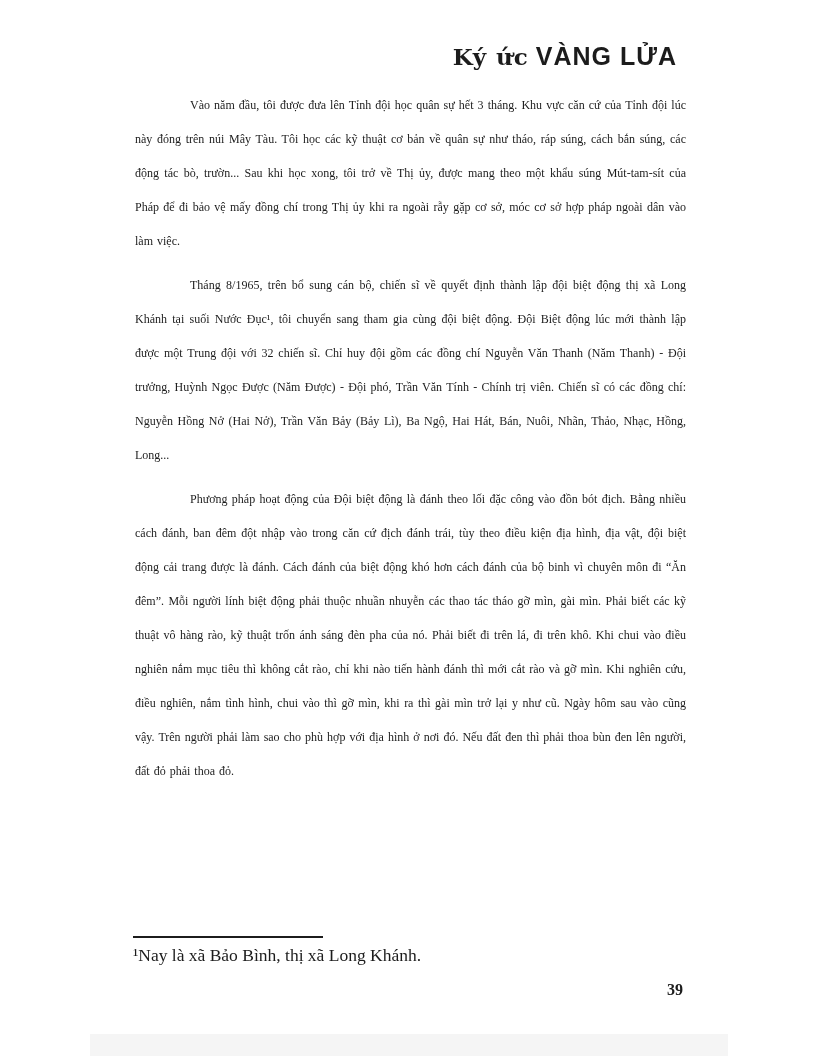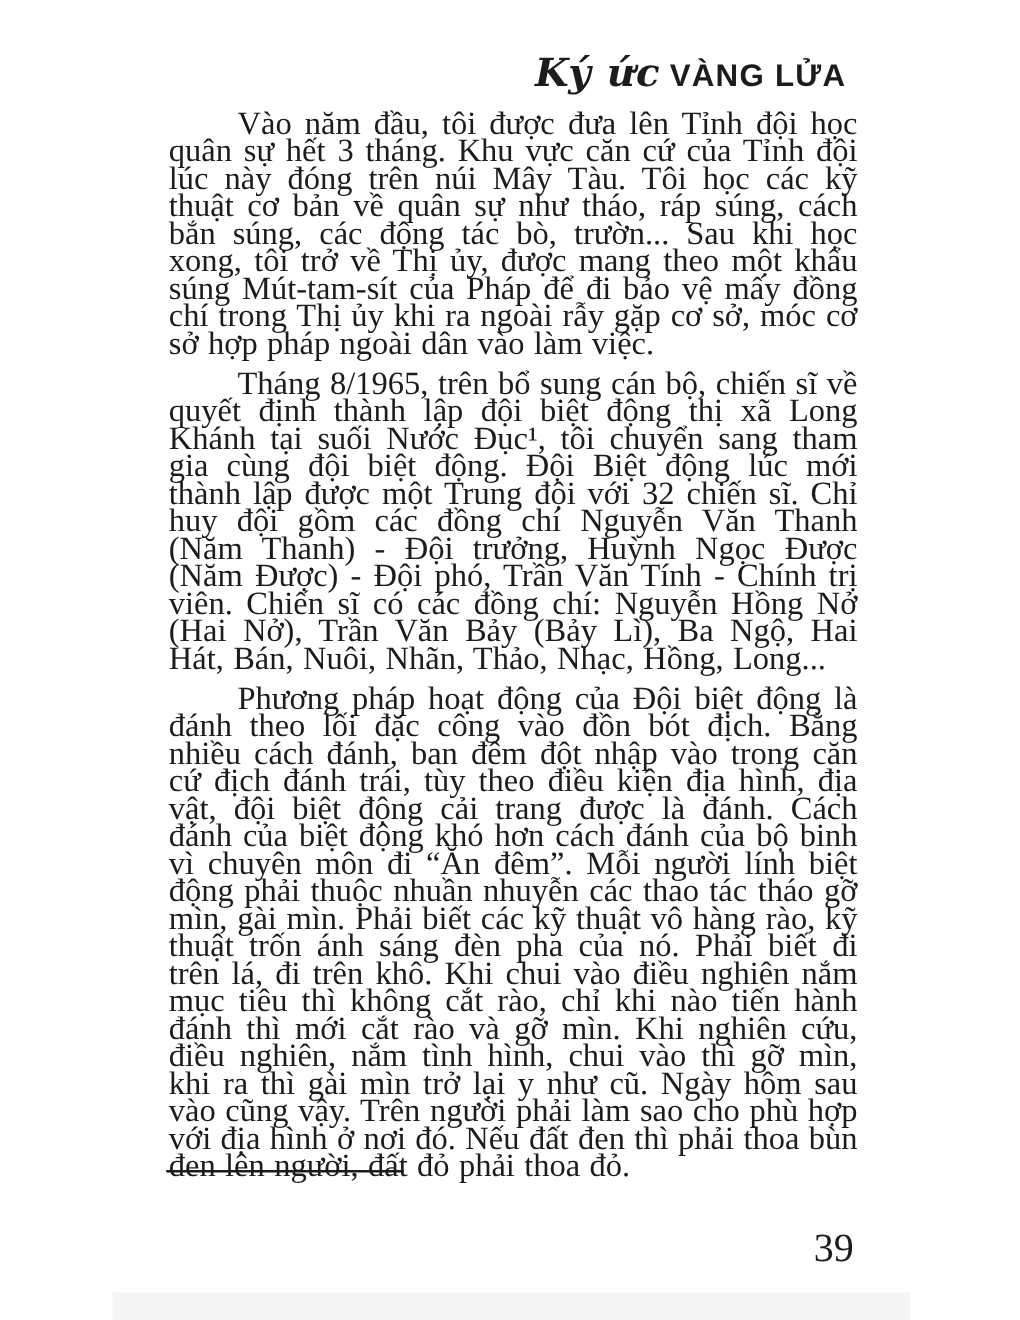--- a/index.html
+++ b/index.html
@@ -18,42 +18,41 @@
   }
   .running-header {
     position: absolute;
     top: 44px;
     right: 139px;
     white-space: nowrap;
     line-height: 1;
   }
   .hdr-script {
     font-family: "DejaVu Serif", serif;
-    font-style: italic;
     font-weight: bold;
-    font-size: 31px;
+    font-size: 23px;
     letter-spacing: 1px;
     margin-right: 7px;
   }
   .hdr-bold {
     font-family: "Liberation Sans", sans-serif;
     font-weight: 700;
     font-size: 25px;
     letter-spacing: 1px;
   }
   .body-text {
     position: absolute;
     top: 88px;
     left: 135px;
     width: 551px;
   }
   .para {
     margin: 0 0 10px 0;
-    font-size: 26px;
-    line-height: 22px;
+    font-size: 12px;
+    line-height: 34px;
     text-align: justify;
     text-indent: 55px;
     word-spacing: 1px;
   }
   .footnote {
     position: absolute;
     top: 936px;
     left: 133px;
     width: 551px;
   }
@@ -65,22 +64,22 @@
   }
   .footnote-text {
     margin: 0;
     font-size: 17.5px;
     line-height: 22px;
   }
   .page-number {
     position: absolute;
     top: 982px;
     right: 133px;
-    font-size: 32px;
-    font-weight: normal;
+    font-size: 16px;
+    font-weight: bold;
     line-height: 1;
   }
   .scan-band {
     position: absolute;
     left: 90px;
     top: 1034px;
     width: 638px;
     height: 22px;
     background: #f5f5f5;
   }
@@ -95,19 +94,20 @@
   </div>
 
   <div class="body-text">
     <p class="para">Vào năm đầu, tôi được đưa lên Tỉnh đội học quân sự hết 3 tháng. Khu vực căn cứ của Tỉnh đội lúc này đóng trên núi Mây Tàu. Tôi học các kỹ thuật cơ bản về quân sự như tháo, ráp súng, cách bắn súng, các động tác bò, trườn...  Sau khi học xong, tôi trở về Thị ủy, được mang theo một khẩu súng Mút-tam-sít của Pháp để đi bảo vệ mấy đồng chí trong Thị ủy khi ra ngoài rẫy gặp cơ sở, móc cơ sở hợp pháp ngoài dân vào làm việc.</p>
     <p class="para">Tháng 8/1965, trên bổ sung cán bộ, chiến sĩ về quyết định thành lập đội biệt động thị xã Long Khánh tại suối Nước Đục¹, tôi chuyển sang tham gia cùng đội biệt động. Đội Biệt động lúc mới thành lập được một Trung đội với 32 chiến sĩ. Chỉ huy đội gồm các đồng chí Nguyễn Văn Thanh (Năm Thanh) - Đội trưởng, Huỳnh Ngọc Được (Năm Được) - Đội phó, Trần Văn Tính - Chính trị viên. Chiến sĩ có các đồng chí: Nguyễn Hồng Nở (Hai Nở), Trần Văn Bảy (Bảy Lì), Ba Ngộ, Hai Hát, Bán, Nuôi, Nhãn, Thảo, Nhạc, Hồng, Long...</p>
     <p class="para">Phương pháp hoạt động của Đội biệt động là đánh theo lối đặc công vào đồn bót địch. Bằng nhiều cách đánh, ban đêm đột nhập vào trong căn cứ địch đánh trái, tùy theo điều kiện địa hình, địa vật, đội biệt động cải trang được là đánh. Cách đánh của biệt động khó hơn cách đánh của bộ binh vì chuyên môn đi “Ăn đêm”. Mỗi người lính biệt động phải thuộc nhuần nhuyễn các thao tác tháo gỡ mìn, gài mìn. Phải biết các kỹ thuật vô hàng rào, kỹ thuật trốn ánh sáng đèn pha của nó. Phải biết đi trên lá, đi trên khô. Khi chui vào điều nghiên nắm mục tiêu thì không cắt rào, chỉ khi nào tiến hành đánh thì mới cắt rào và gỡ mìn. Khi nghiên cứu, điều nghiên, nắm tình hình, chui vào thì gỡ mìn, khi ra thì gài mìn trở lại y như cũ. Ngày hôm sau vào cũng vậy. Trên người phải làm sao cho phù hợp với địa hình ở nơi đó. Nếu đất đen thì phải thoa bùn đen lên người, đất đỏ phải thoa đỏ.</p>
   </div>
 
   <div class="footnote">
     <div class="footnote-rule"></div>
+    <p class="footnote-text">¹Nay là xã Bảo Bình, thị xã Long Khánh.</p>
   </div>
 
   <div class="page-number">39</div>
 
   <div class="scan-band"></div>
 
 </div>
 
 </body></html>

